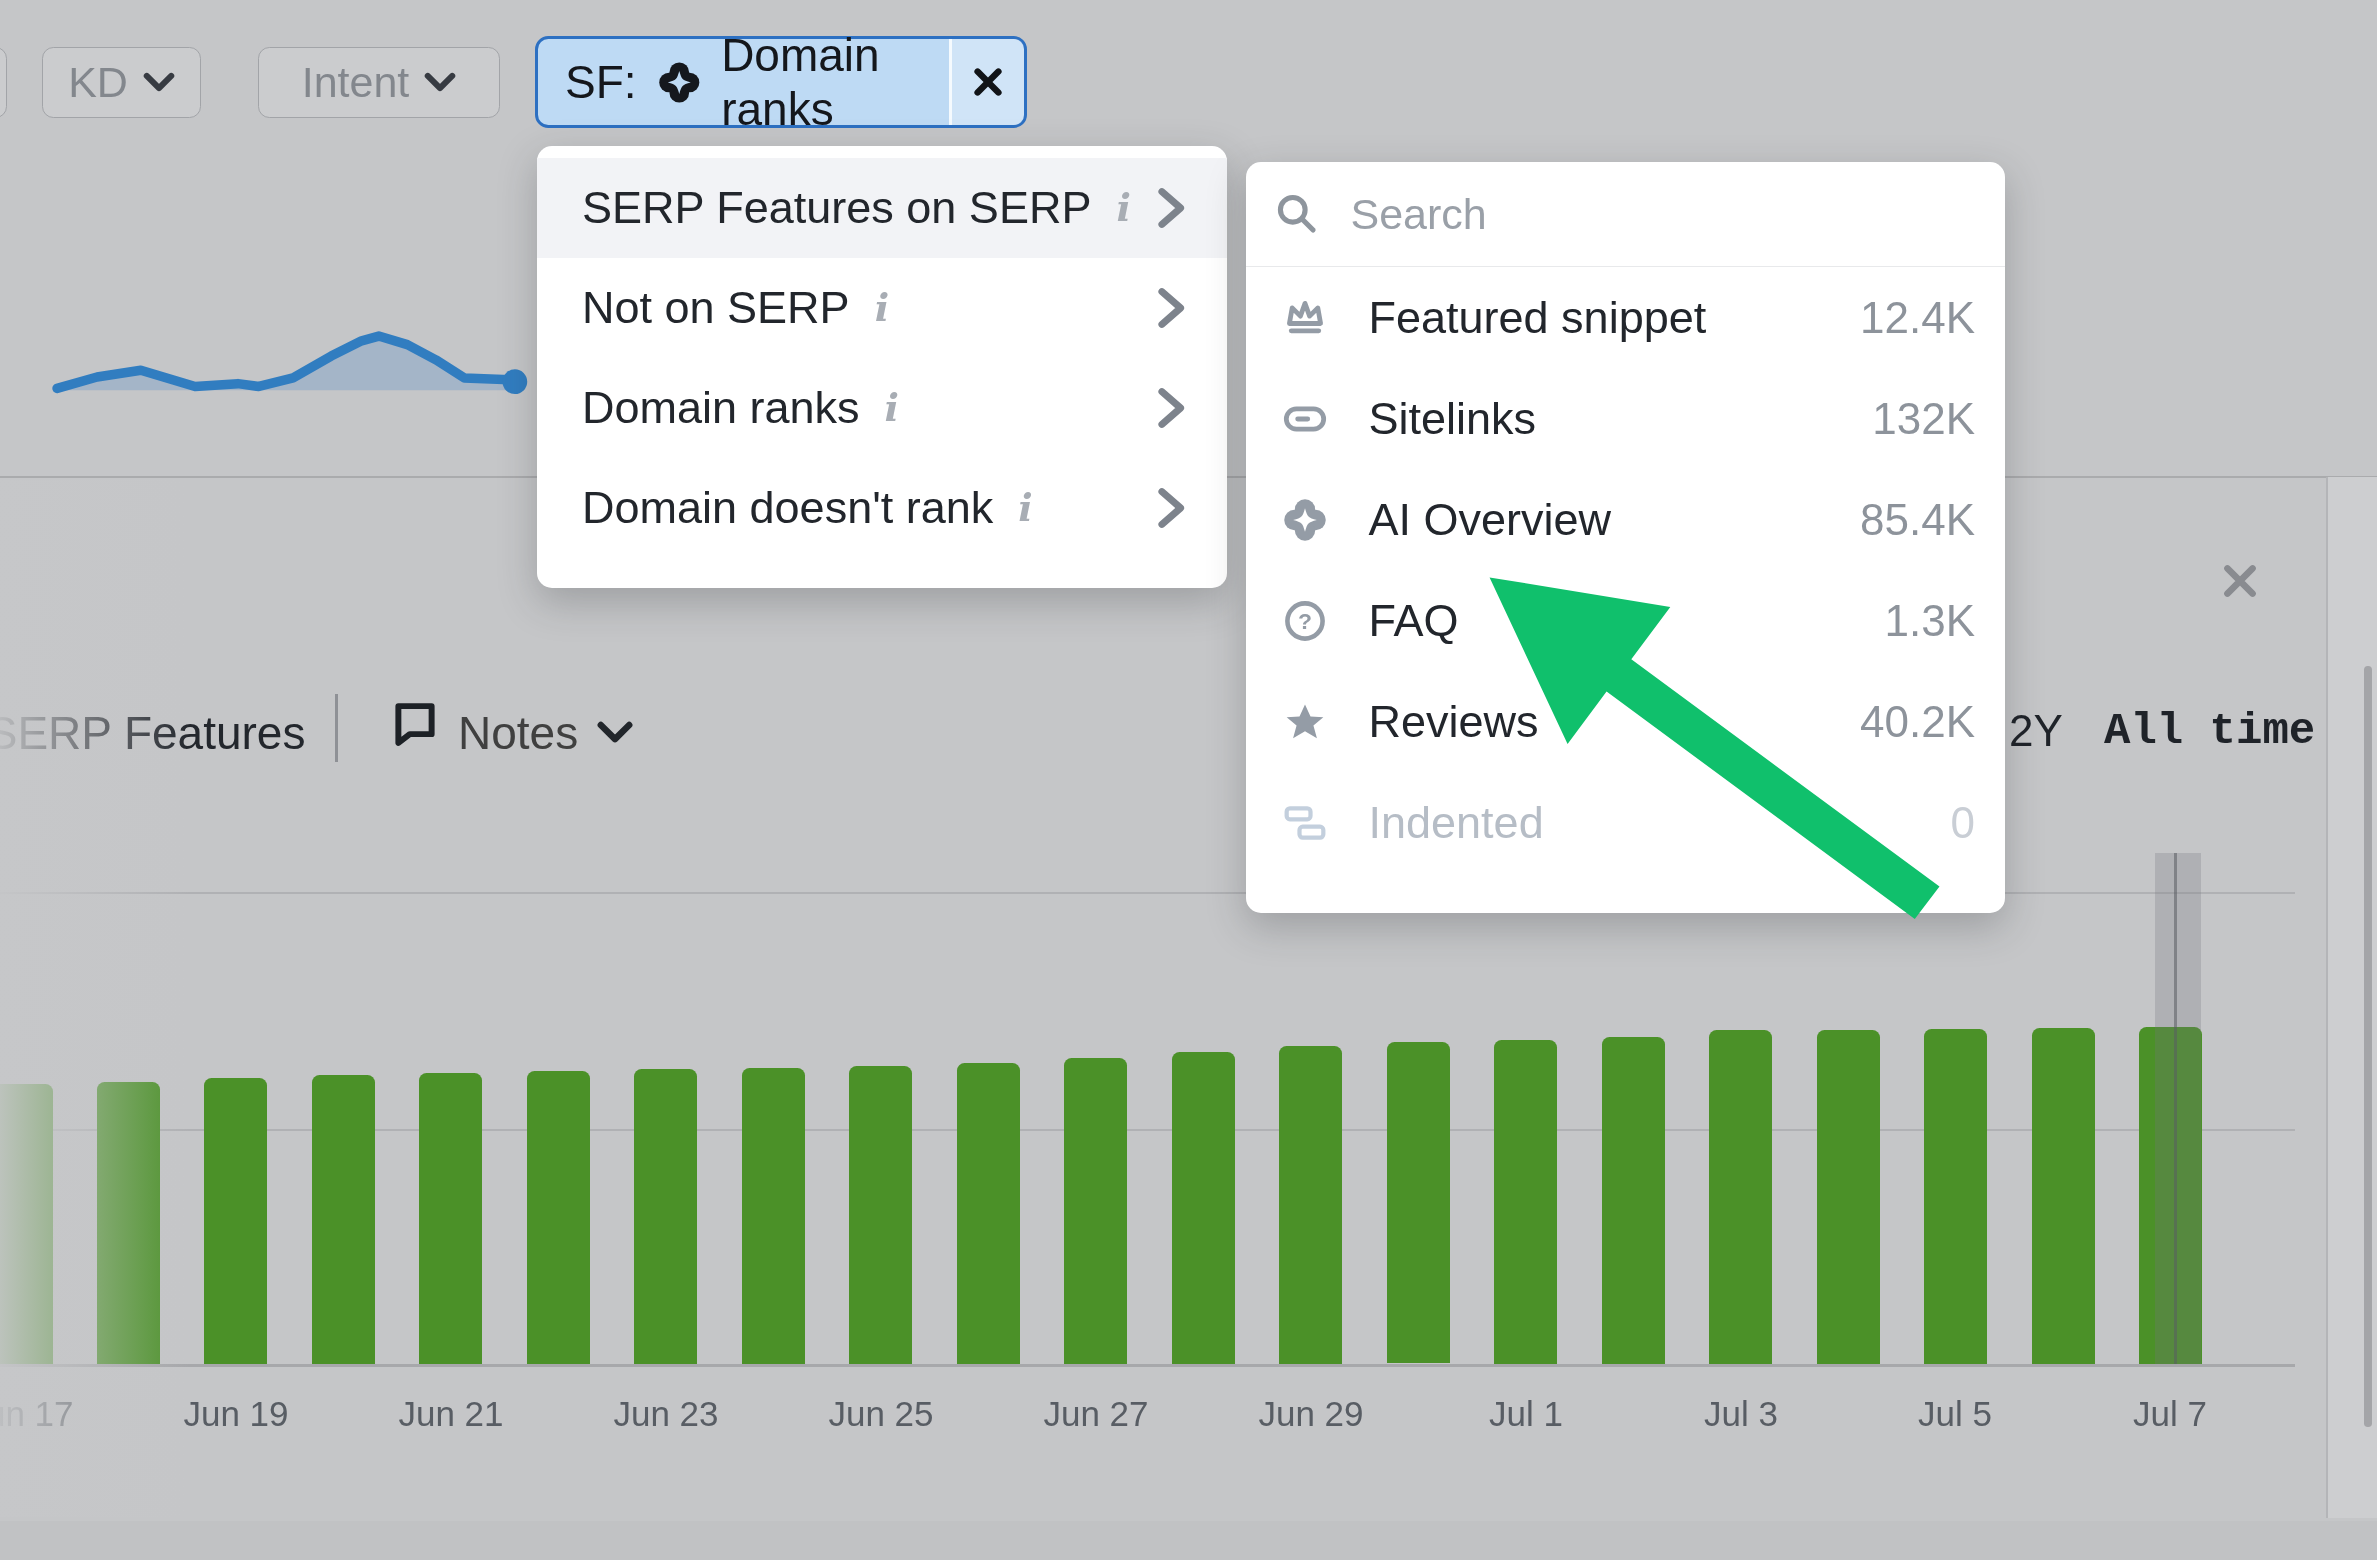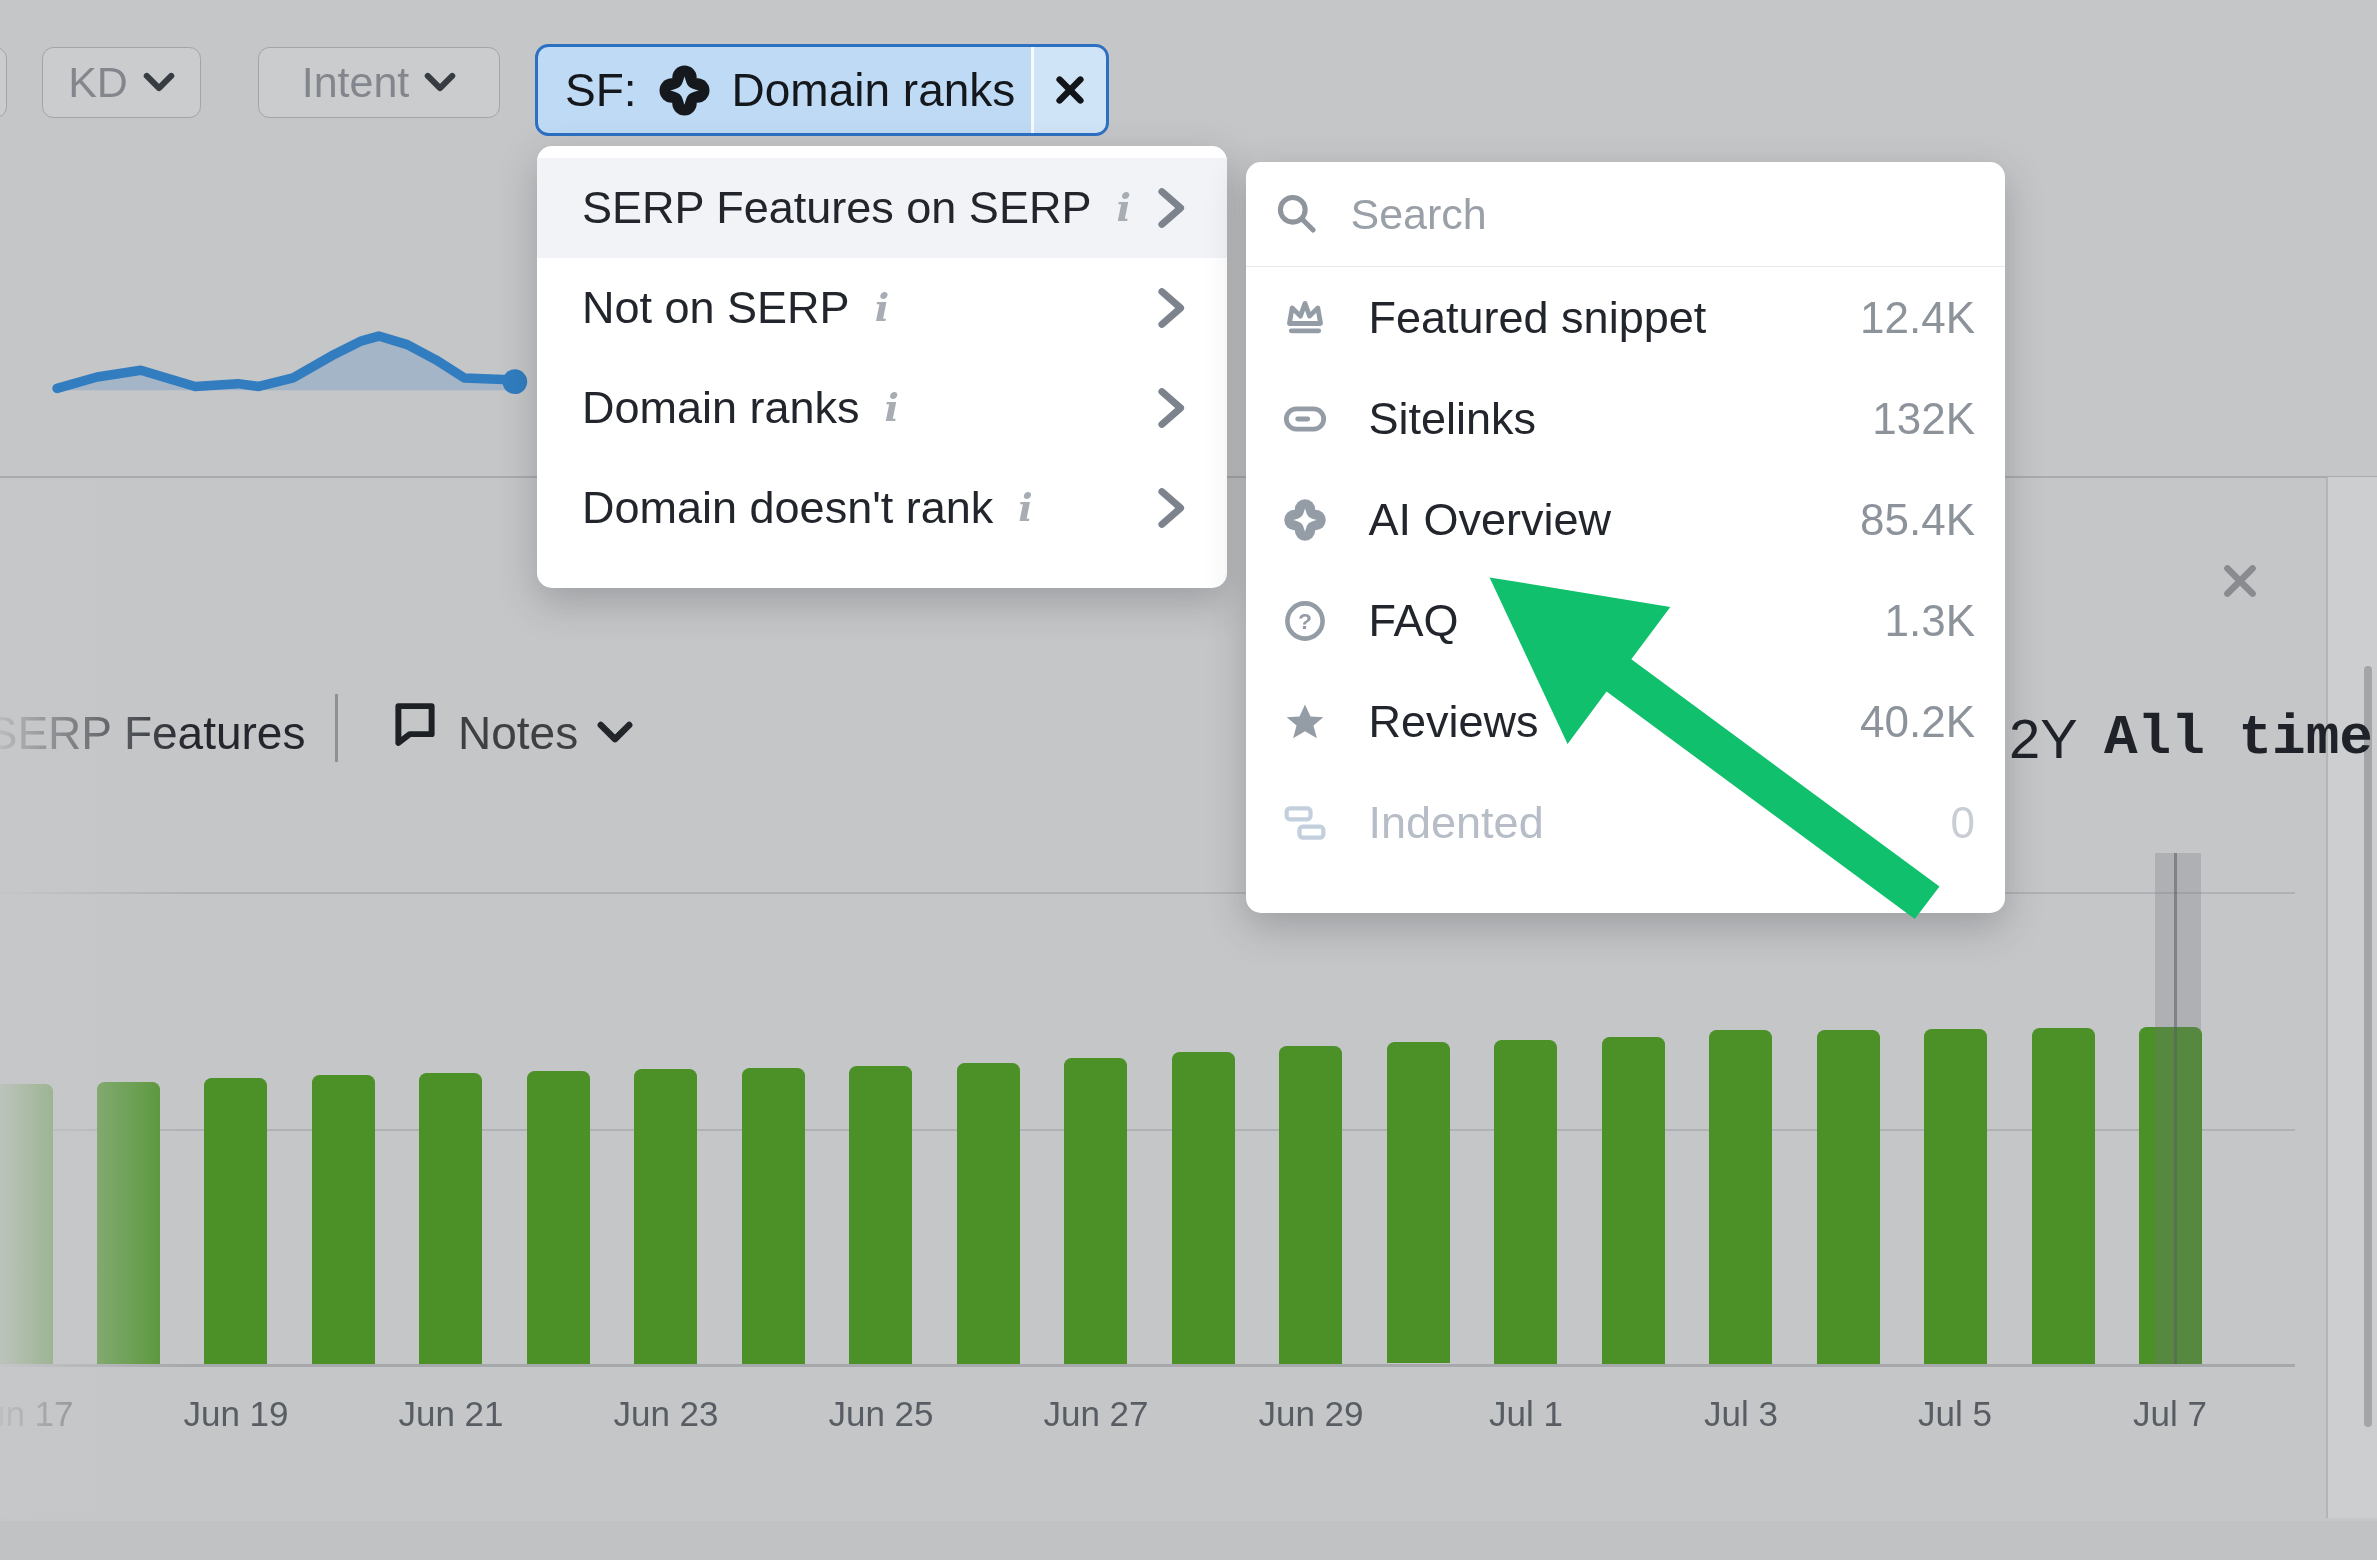--- a/index.html
+++ b/index.html
@@ -4,35 +4,35 @@
 <style>
   html,body{margin:0;padding:0;background:#9a9a9c;}
   #stage{position:relative;width:2378px;height:1561px;overflow:hidden;
          background:#c5c6c8;font-family:"Liberation Sans",sans-serif;
          -webkit-font-smoothing:antialiased;}
   .abs{position:absolute;}
   
   .gbtn{position:absolute;top:47px;height:71px;border:1.9px solid #a2a4a8;border-radius:11.4px;
         background:#cbccce;display:flex;align-items:center;justify-content:center;gap:15px;
         color:#83878d;font-size:43px;box-sizing:border-box;}
-  .chip{position:absolute;left:535px;top:36px;width:574px;height:92px;border:3.8px solid #2d70c2;
-        border-radius:13.3px;background:#bedaf4;box-sizing:border-box;display:flex;align-items:center;margin-top:8px;}
+  .chip{position:absolute;left:535px;top:36px;width:492px;height:92px;border:3.8px solid #2d70c2;
+        border-radius:13.3px;background:#bedaf4;box-sizing:border-box;display:flex;align-items:center;}
   .chip-main{display:flex;align-items:center;gap:21px;padding-left:27px;flex:1;}
   .chip-prefix,.chip-value{color:#14171c;font-size:46px;}
   .chip-sep{width:2.9px;align-self:stretch;background:rgba(255,255,255,.85);}
   .chip-close{width:72px;display:flex;align-items:center;justify-content:center;align-self:stretch;
         background:rgba(255,255,255,.28);border-radius:0 9.5px 9.5px 0;cursor:pointer;}
   
   .hline{position:absolute;background:#aaabad;}
   .vline{position:absolute;background:#8f9196;}
   .left-fade{position:absolute;left:0;top:480px;width:190px;height:1037px;z-index:5;
         background:linear-gradient(to right, rgba(198,199,201,.92), rgba(198,199,201,0));}
   
   .tb-text{position:absolute;top:706px;font-size:46px;color:#23272d;}
-  .range{position:absolute;top:706px;font-size:56px;color:#1f2329;}
+  .range{position:absolute;top:706px;font-size:44px;color:#1f2329;}
   
   .menu{position:absolute;background:#fff;border-radius:15px;z-index:40;
         box-shadow:0 13.3px 38px rgba(40,42,48,.25);}
   #serp-menu{left:537px;top:146px;width:690px;height:442px;padding-top:12.4px;box-sizing:border-box;}
   .mrow{height:100px;display:flex;align-items:center;padding:0 42px 0 45px;box-sizing:border-box;cursor:pointer;}
   .mrow.hl{background:#f2f3f6;}
   .mrow .lbl{font-size:45px;color:#22262c;}
   .info-i{font-family:"DejaVu Serif",serif;font-style:italic;font-weight:700;
           color:#a8adb4;font-size:38px;margin-left:25px;line-height:1;}
   .mrow .spacer{flex:1;}

